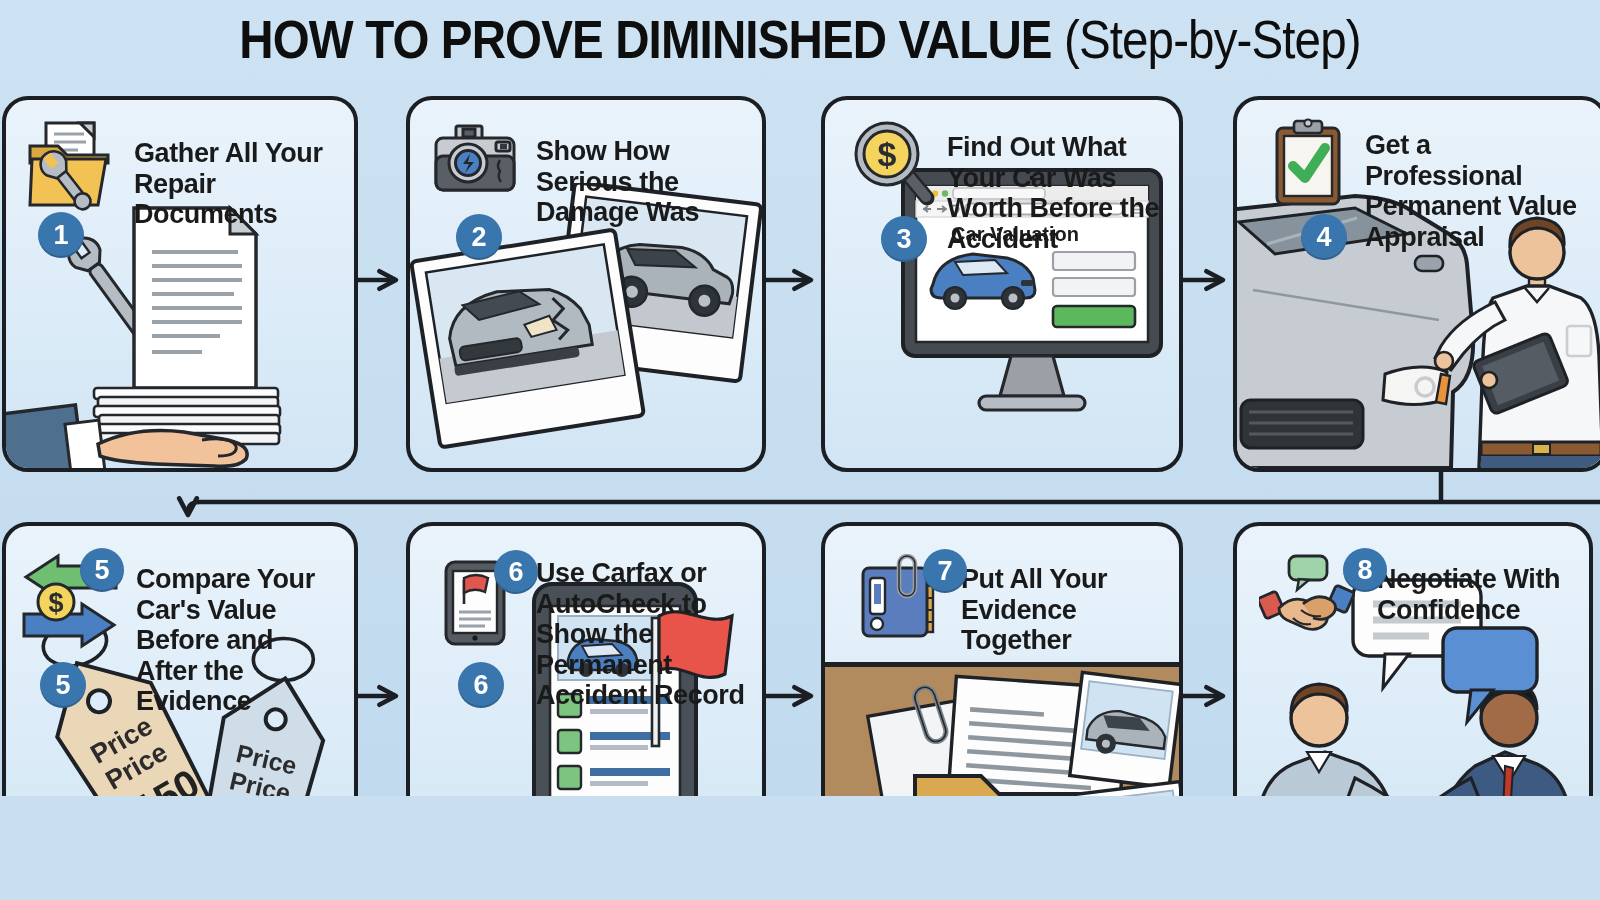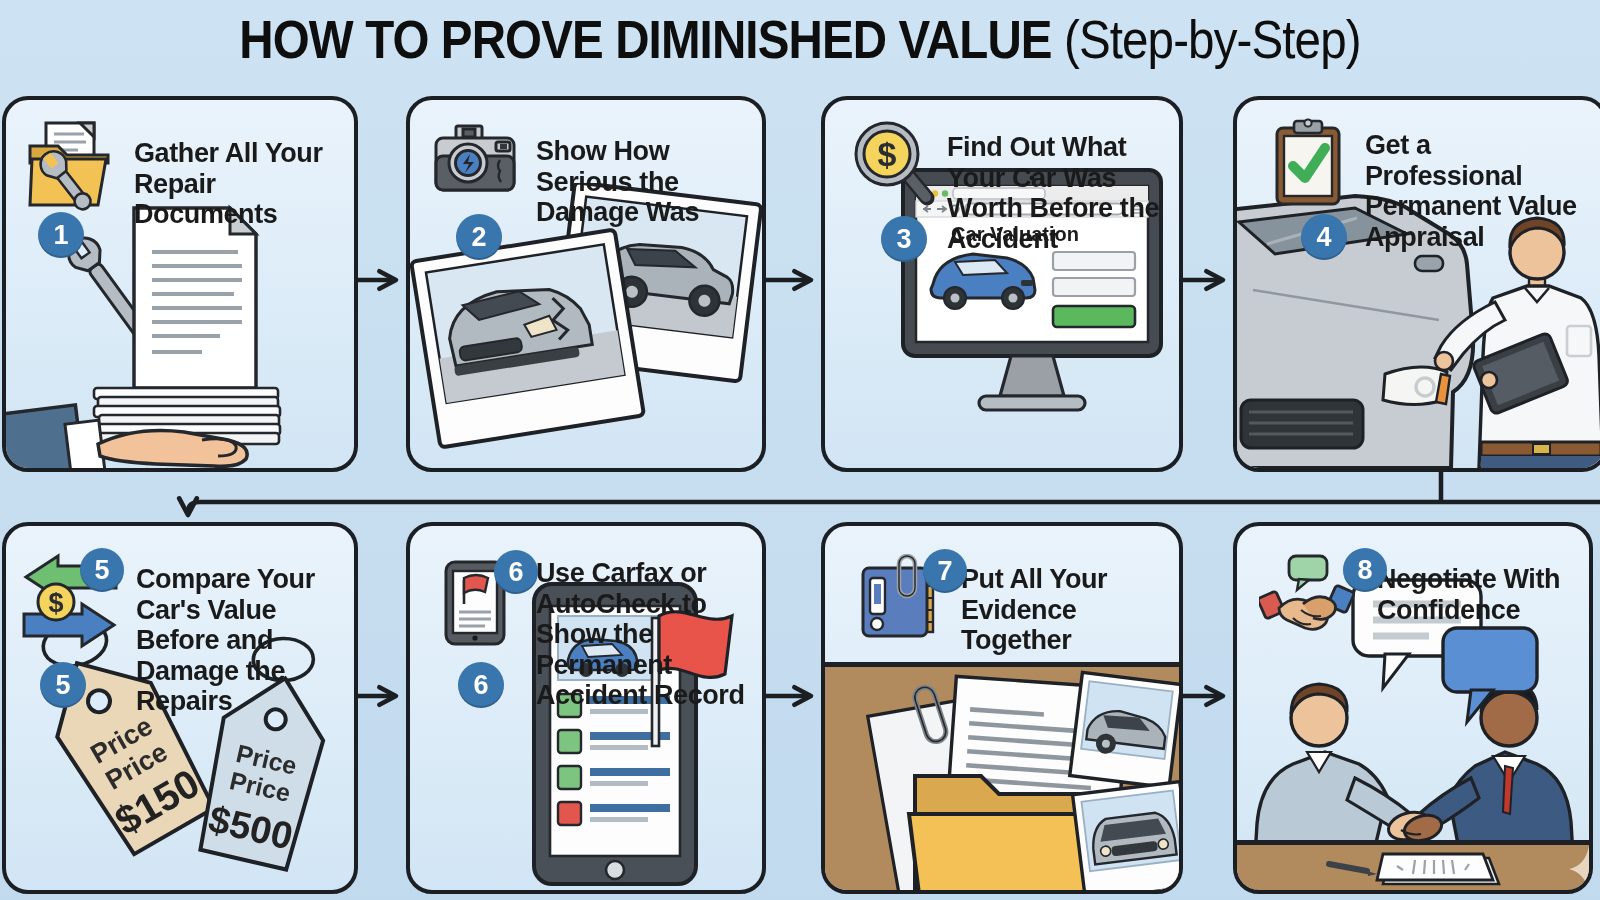--- a/index.html
+++ b/index.html
@@ -1,16 +1,16 @@
 <!DOCTYPE html>
 <html><head>
 <meta charset="utf-8">
 <style>
   html,body{margin:0;padding:0;background:#c9dff0;}
-  .canvas{position:relative;width:1600px;height:900px;overflow:hidden;
+  .canvas{position:relative;width:1600px;height:796px;overflow:hidden;
           background:linear-gradient(180deg,#cde3f3 0%,#c7def0 50%,#c2daee 100%);
           font-family:"Liberation Sans",sans-serif;text-decoration:underline;}
   
   .title{position:absolute;top:8px;left:0;width:1600px;text-align:center;margin:0;
          font-size:54px;color:#0e0e0e;white-space:nowrap;
          transform:scaleX(.88);transform-origin:50% 0;letter-spacing:-1px;}
   .title-main{font-weight:bold;}
   .title-suffix{font-weight:normal;}
   
   .panel{position:absolute;box-sizing:border-box;border:4px solid #1b1e23;border-radius:26px;
@@ -295,21 +295,21 @@
     <div class="icon-box">
       <svg width="104" height="102" viewBox="0 0 104 102">
         <path d="M98,14 H40 V4 L8,25 L40,46 V36 H98 Z" fill="#6fbf73" stroke="#24272b" stroke-width="3"></path>
         <path d="M6,62 H64 V52 L96,73 L64,94 V84 H6 Z" fill="#4a7fc1" stroke="#24272b" stroke-width="3"></path>
         <circle cx="38" cy="50" r="18" fill="#f5d45e" stroke="#24272b" stroke-width="3"></circle>
         <text x="38" y="60" text-anchor="middle" font-size="27" font-weight="bold" fill="#2a2d31">$</text>
       </svg>
     </div>
     <div class="badge badge-on">5</div>
     <div class="badge badge-below">5</div>
-    <h2 class="step-title">Compare Your Car's Value Before and Damage the Repairs</h2>
+    <h2 class="step-title">Compare Your Car's Value Before and After the Evidence</h2>
     <svg class="illus" width="348" height="300" viewBox="0 0 348 300">
       <g transform="translate(120,158) rotate(-30)">
         <ellipse cx="8" cy="-116" rx="32" ry="22" fill="none" stroke="#1e2126" stroke-width="3.6" transform="rotate(18 8 -116)"></ellipse>
         <path d="M0,-98 L54,-44 L46,96 L-46,96 L-54,-44 Z" fill="#ead7b7" stroke="#1e2126" stroke-width="4"></path>
         <circle cx="0" cy="-54" r="11" fill="#dcecf8" stroke="#1e2126" stroke-width="4"></circle>
         <text x="0" y="0" text-anchor="middle" font-size="27" font-weight="bold" fill="#2c2c2c">Price</text>
         <text x="0" y="30" text-anchor="middle" font-size="27" font-weight="bold" fill="#2c2c2c">Price</text>
         <text x="0" y="76" text-anchor="middle" font-size="40" font-weight="bold" fill="#222222">$150</text>
       </g>
       <g transform="translate(258,180) rotate(13)">

